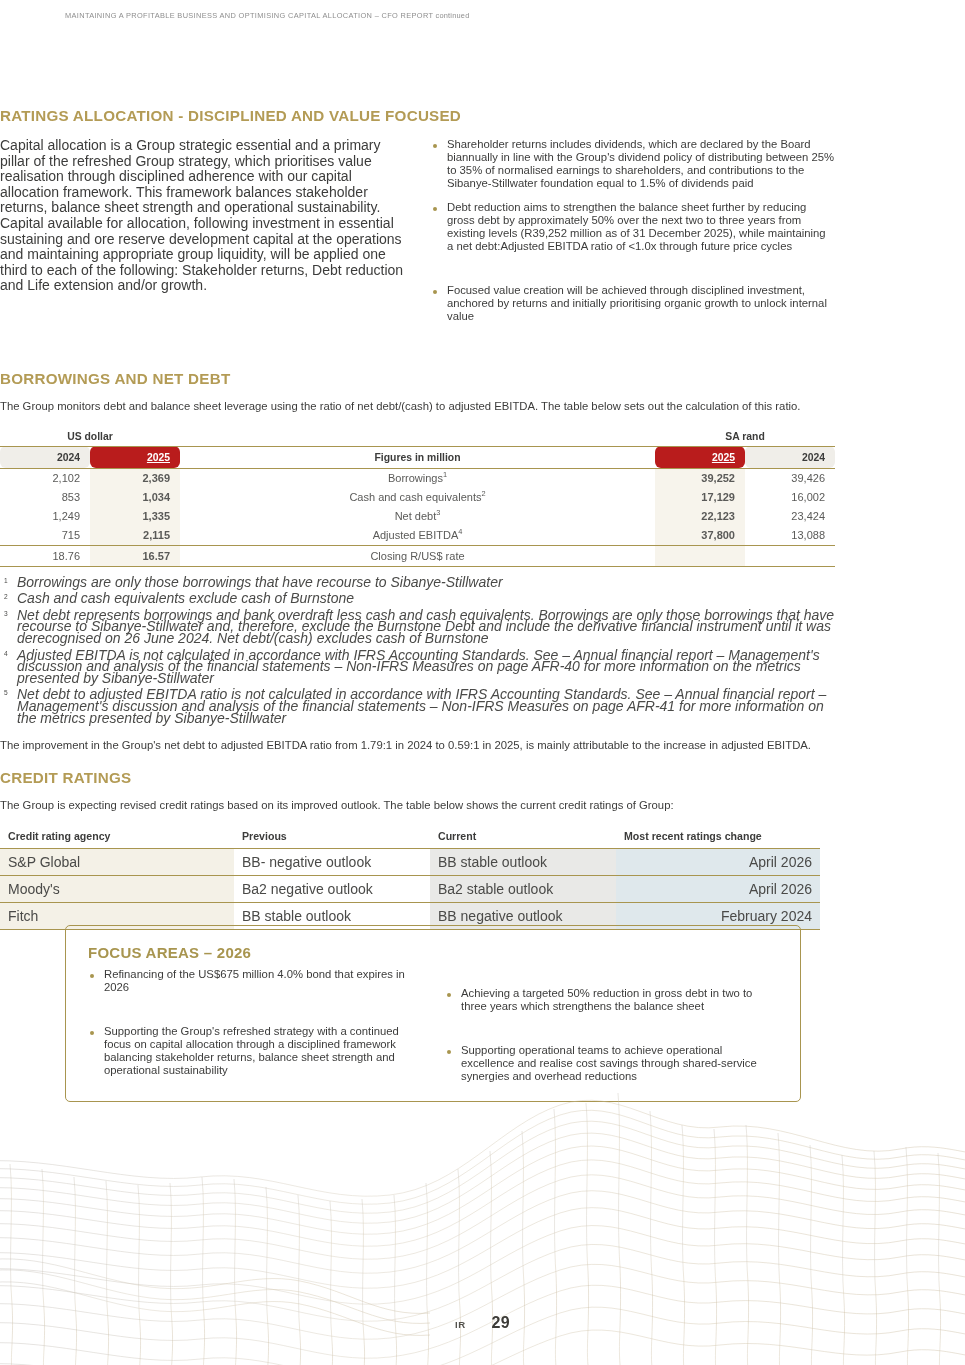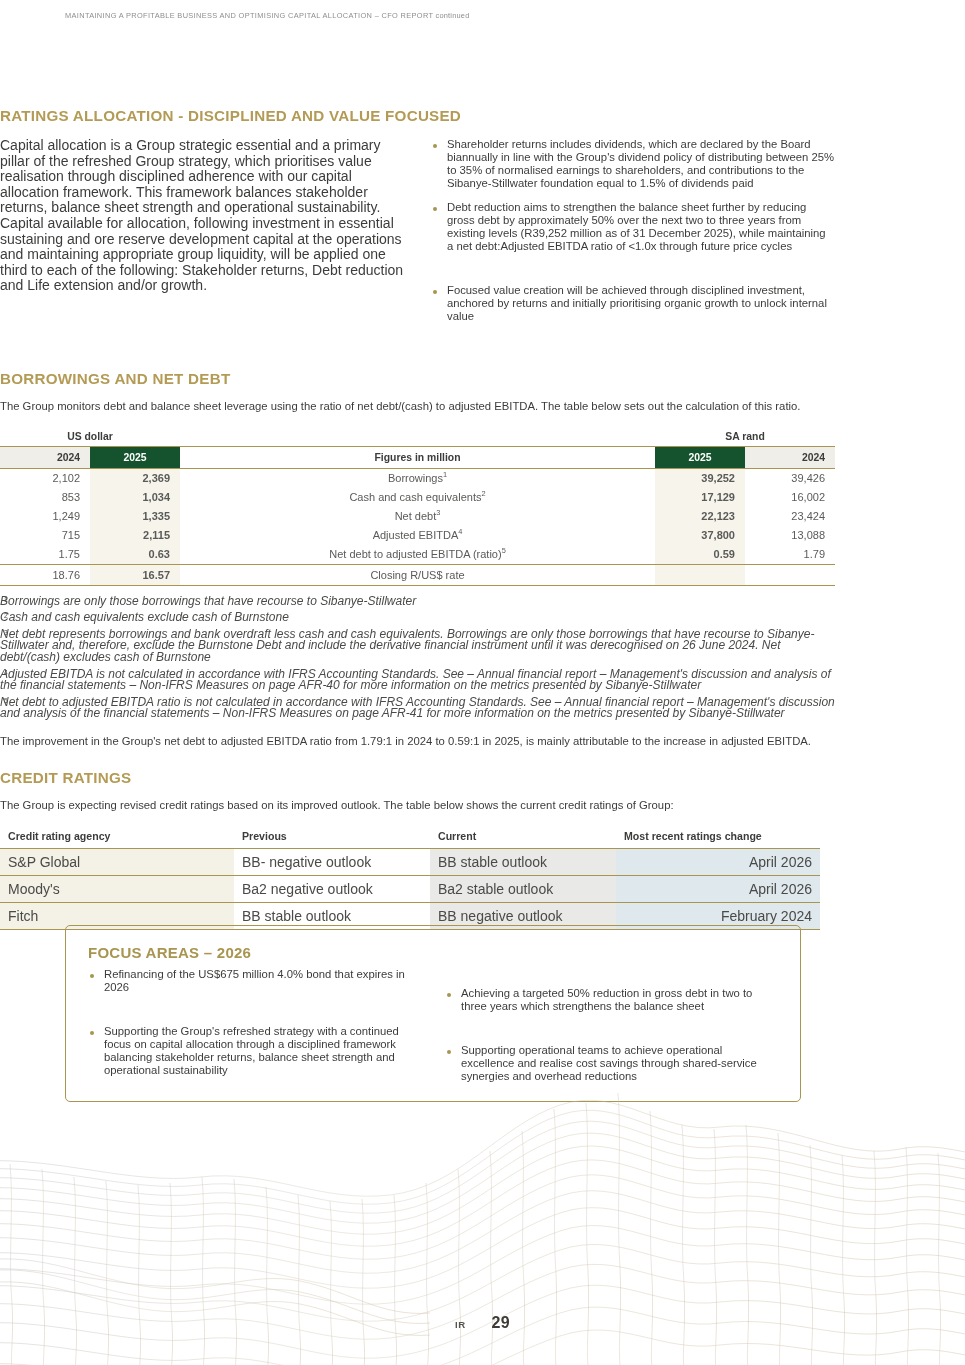--- a/index.html
+++ b/index.html
@@ -116,30 +116,32 @@
     border: none;
     background: transparent;
   }
 
   tr.hdr th {
     font-size: 10.4px;
     font-weight: bold;
     padding: 5px 10px 5px 10px;
     border-top: 1.1px solid #a8954f;
     border-bottom: 1.1px solid #a8954f;
+    border-radius: 6px;
   }
   th.h-plain {
     background: #f0eee9;
     color: #3c3c3b;
     text-align: right;
   }
   th.h-accent {
-    background: #14532d;
+    background: #b91c1c;
     color: #ffffff;
-    text-align: center;
+    text-align: right;
+    text-decoration: underline;
   }
   th.h-label {
     background: #ffffff;
     color: #3c3c3b;
     text-align: center;
   }
 
   table.fin td {
     padding: 3.5px 10px;
     font-size: 11px;
@@ -158,21 +160,22 @@
 
   
   ol.footnotes {
     list-style: none;
     margin: 10px 0 0 0;
     padding: 0;
     counter-reset: fn;
   }
   ol.footnotes li {
     position: relative;
-    font-size: 12px;
+    padding-left: 17px;
+    font-size: 14px;
     line-height: 11.6px;
     font-style: italic;
     color: #4a4a48;
     margin-bottom: 5px;
   }
   ol.footnotes li::before {
     counter-increment: fn;
     content: counter(fn);
     position: absolute;
     left: 4px;
@@ -351,27 +354,20 @@
           <td class="v-label"><span>Net debt</span><sup>3</sup></td>
           <td class="v-shade">22,123</td>
           <td class="v-plain">23,424</td>
         </tr>
         <tr>
           <td class="v-plain">715</td>
           <td class="v-shade">2,115</td>
           <td class="v-label"><span>Adjusted EBITDA</span><sup>4</sup></td>
           <td class="v-shade">37,800</td>
           <td class="v-plain">13,088</td>
-        </tr>
-        <tr class="last-border">
-          <td class="v-plain">1.75</td>
-          <td class="v-shade">0.63</td>
-          <td class="v-label"><span>Net debt to adjusted EBITDA (ratio)</span><sup>5</sup></td>
-          <td class="v-shade">0.59</td>
-          <td class="v-plain">1.79</td>
         </tr>
         <tr class="rate last-border">
           <td class="v-plain">18.76</td>
           <td class="v-shade">16.57</td>
           <td class="v-label">Closing R/US$ rate</td>
           <td class="v-shade"></td>
           <td class="v-plain"></td>
         </tr>
       </tbody>
     </table>

